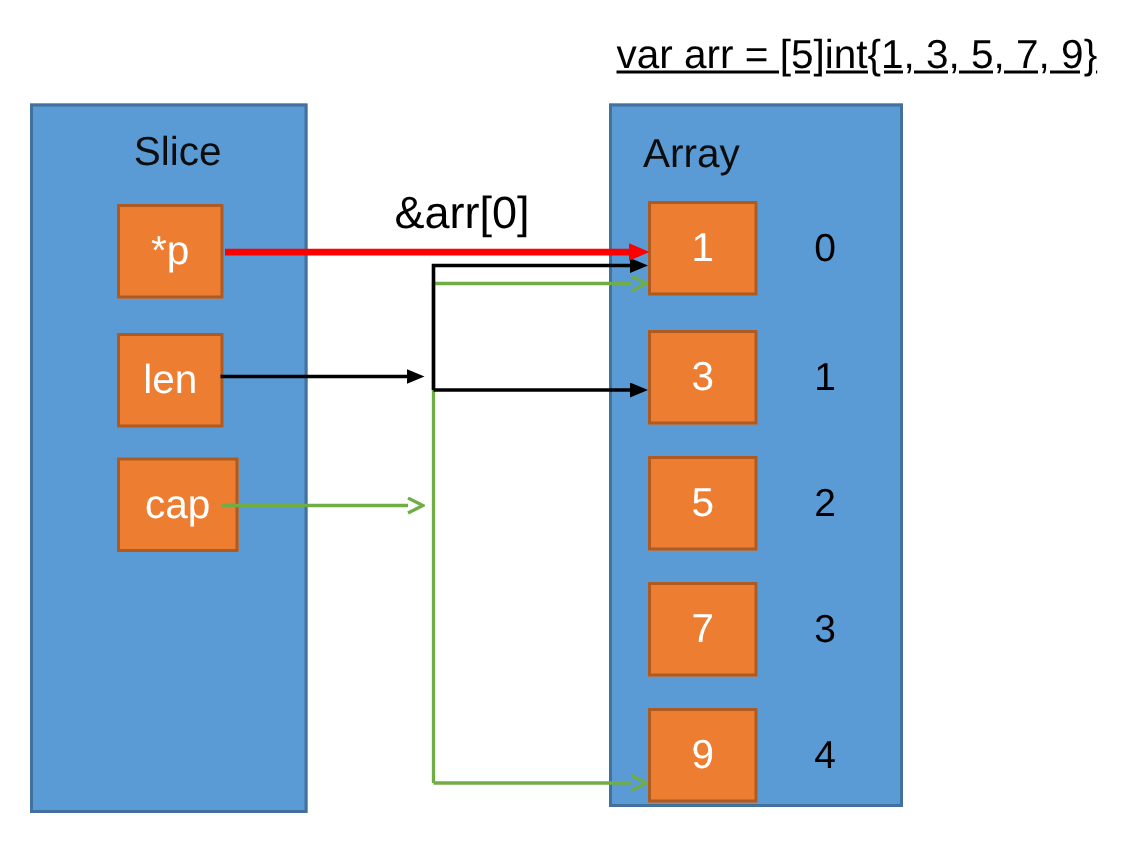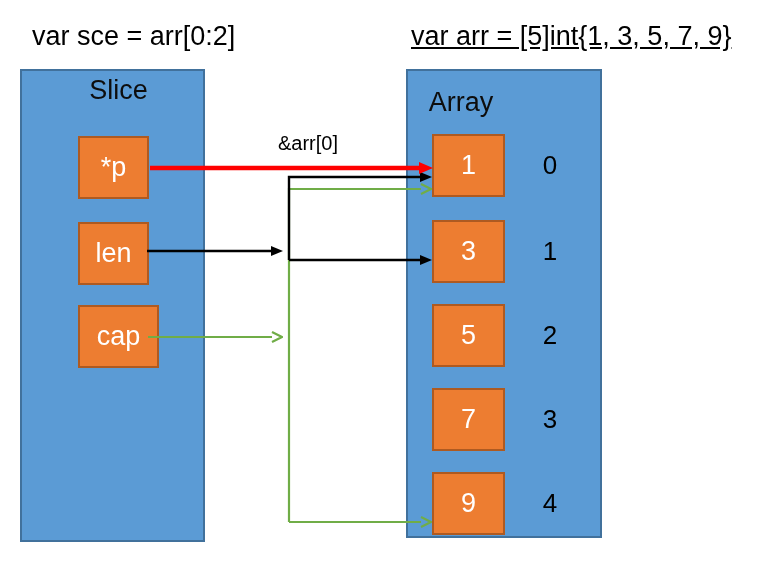--- a/index.html
+++ b/index.html
@@ -20,34 +20,33 @@
   .cell{
     position:absolute;background:#ED7D31;border:2.5px solid #AE5A21;box-sizing:border-box;
     color:#ffffff;font-size:27px;text-align:center;
     display:flex;align-items:center;justify-content:center;
   }
   .index-label{
     position:absolute;color:#000;font-size:26px;text-align:center;
     display:flex;align-items:center;justify-content:center;
   }
   .pointer-label{
-    position:absolute;font-size:20px;color:#000;text-align:center;white-space:nowrap;line-height:28px;
+    position:absolute;font-size:30px;color:#000;text-align:center;white-space:nowrap;line-height:28px;
   }
   svg.arrow-layer{position:absolute;left:0;top:0;z-index:5;pointer-events:none;}
 </style>
 </head>
 <body>
 
 <div id="canvas">
 
-  <div class="code-line" style="left:32px;top:21px;">var sce = arr[0:2]</div>
   <div class="code-line" style="left:411px;top:21px;text-decoration:underline;">var arr = [5]int{1, 3, 5, 7, 9}</div>
 
   <div class="panel" style="left:20px;top:69px;width:185px;height:473px;"></div>
-  <div class="panel-title" style="left:20px;top:75px;width:197px;">Slice</div>
+  <div class="panel-title" style="left:20px;top:86px;width:197px;">Slice</div>
 
   <div class="cell" style="left:78px;top:136px;width:71px;height:63px;">*p</div>
   <div class="cell" style="left:78px;top:222px;width:71px;height:63px;">len</div>
   <div class="cell" style="left:78px;top:305px;width:81px;height:63px;">cap</div>
 
   <div class="panel" style="left:406px;top:69px;width:196px;height:469px;"></div>
   <div class="panel-title" style="left:426px;top:87px;width:70px;">Array</div>
 
   <div class="cell" style="left:432px;top:134px;width:73px;height:63px;">1</div>
   <div class="cell" style="left:432px;top:220px;width:73px;height:63px;">3</div>

